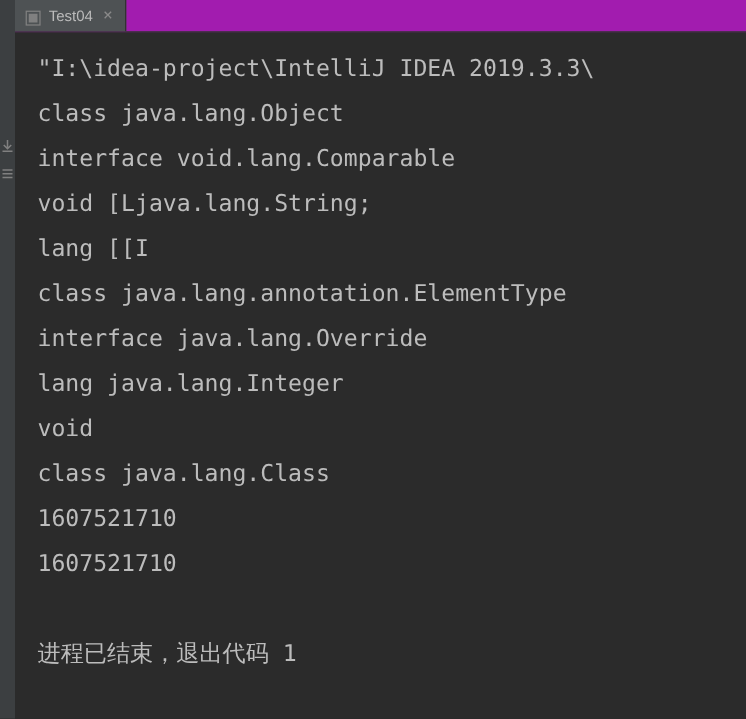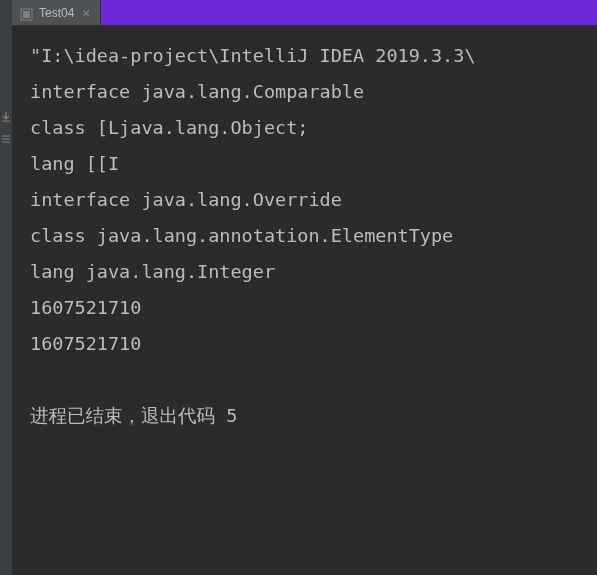--- a/index.html
+++ b/index.html
@@ -35,21 +35,21 @@
       text-align: center;
     }
     .main-area {
       flex: 1;
       display: flex;
       flex-direction: column;
       height: 100%;
     }
     .tab-bar {
       height: 26px;
-      background: #6d28d9;
+      background: #a21caf;
       display: flex;
       align-items: stretch;
       border-bottom: 1px solid #323232;
     }
     .tab {
       display: flex;
       align-items: center;
       padding: 0 8px;
       background: #4e5254;
       border-right: 1px solid #323232;
@@ -115,24 +115,27 @@
           <rect x="3" y="3" width="7" height="7" fill="#808080"></rect>
         </svg>
       </span>
       <span class="tab-label">Test04</span>
       <span class="tab-close">×</span>
     </div>
   </div>
 
   <div class="console">
     <div class="console-line">"I:\idea-project\IntelliJ IDEA 2019.3.3\</div>
-    <div class="console-line">interface java.lang.Comparable</div>
-    <div class="console-line">class [Ljava.lang.Object;</div>
+    <div class="console-line">class java.lang.Object</div>
+    <div class="console-line">interface void.lang.Comparable</div>
+    <div class="console-line">void [Ljava.lang.String;</div>
     <div class="console-line">lang [[I</div>
+    <div class="console-line">class java.lang.annotation.ElementType</div>
     <div class="console-line">interface java.lang.Override</div>
-    <div class="console-line">class java.lang.annotation.ElementType</div>
     <div class="console-line">lang java.lang.Integer</div>
+    <div class="console-line">void</div>
+    <div class="console-line">class java.lang.Class</div>
     <div class="console-line">1607521710</div>
     <div class="console-line">1607521710</div>
     <div class="console-line empty"></div>
-    <div class="console-line">进程已结束，退出代码 5</div>
+    <div class="console-line">进程已结束，退出代码 1</div>
   </div>
 </div>
 
 </body></html>

